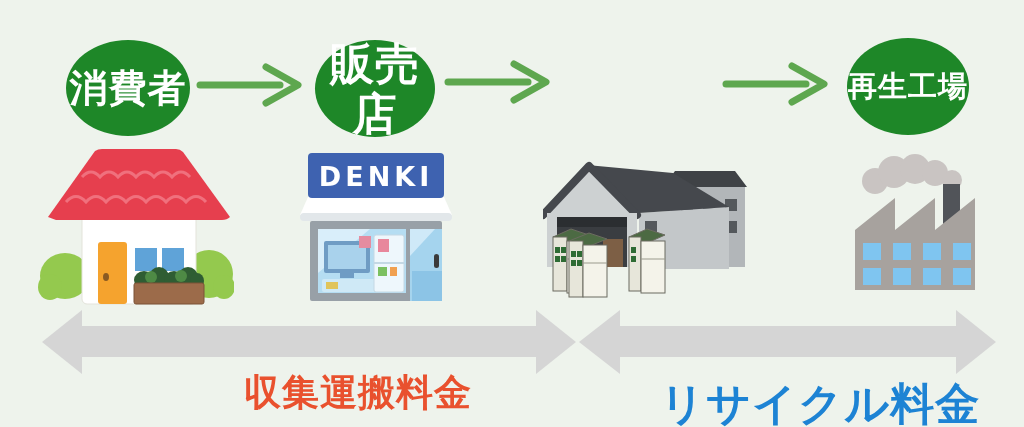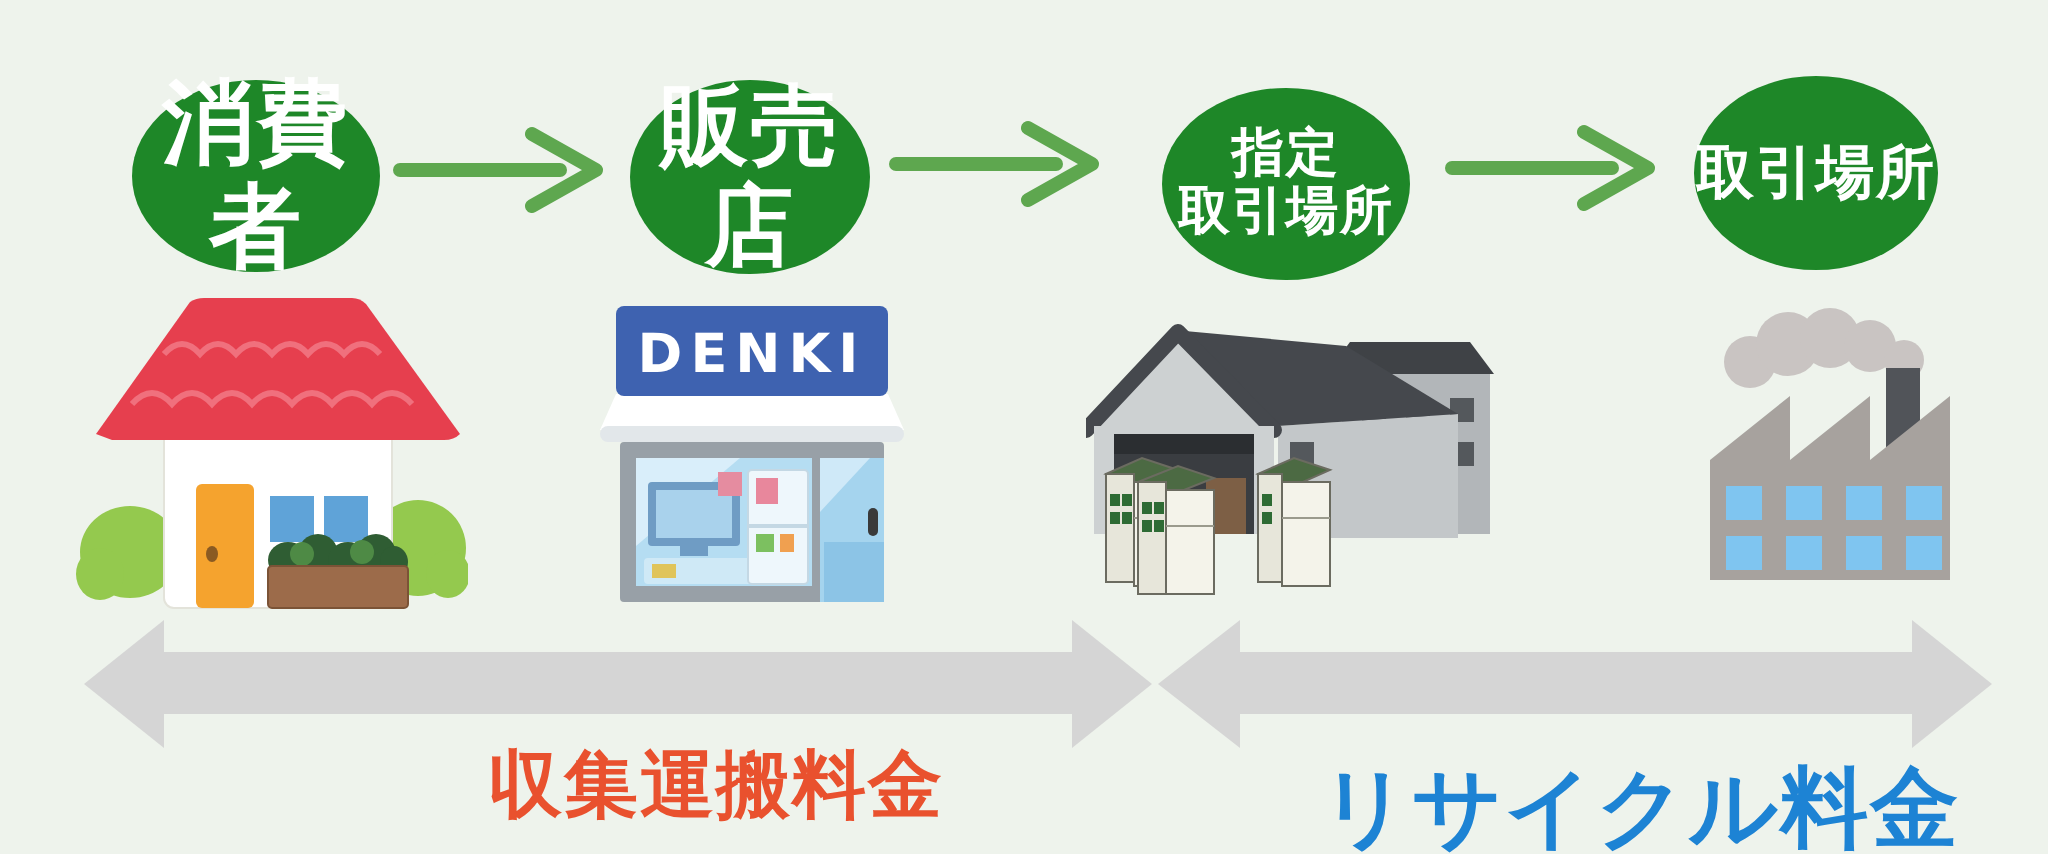--- a/index.html
+++ b/index.html
@@ -7,21 +7,21 @@
     position:relative; width:1024px; height:427px;
     background:#eef3ec; overflow:hidden;
     font-family:"DejaVu Sans","Liberation Sans",sans-serif;
   }
   .node {
     position:absolute; background:#1e8728; border-radius:50%;
     color:#ffffff; font-weight:bold; text-align:center;
     display:flex; flex-direction:column; align-items:center; justify-content:center;
     line-height:1.12; letter-spacing:1px;
   }
-  .node1 { left:66px;  top:40px; width:124px; height:96px; font-size:46px; }
+  .node1 { left:66px;  top:40px; width:124px; height:96px; font-size:38px; }
   .node2 { left:315px; top:40px; width:120px; height:97px; font-size:44px; }
   .node3 { left:581px; top:44px; width:124px; height:96px; font-size:26px; }
   .node4 { left:847px; top:38px; width:122px; height:97px; font-size:29px; }
   .garrow { position:absolute; width:112px; height:44px; }
   .garrow-1 { left:196px; top:63px; }
   .garrow-2 { left:444px; top:60px; }
   .garrow-3 { left:722px; top:62px; }
   .illus { position:absolute; }
   .house     { left:38px;  top:146px; width:196px; height:166px; }
   .store     { left:298px; top:151px; width:156px; height:152px; }
@@ -39,26 +39,22 @@
 <body>
 
 <div class="stage">
 
   <div class="node node1">
     <span>消費者</span>
   </div>
   <div class="node node2">
     <span>販売店</span>
   </div>
-  <div class="node node3">
-    <span>指定</span>
-    <span>取引場所</span>
-  </div>
   <div class="node node4">
-    <span>取引場所</span>
+    <span>再生工場</span>
   </div>
 
   <svg class="garrow garrow-1" viewBox="0 0 112 44">
     <line x1="4" y1="22" x2="84" y2="22" stroke-width="7" stroke-linecap="round" stroke="#5ea74f"></line>
     <polyline points="70,4 102,22 70,40" fill="none" stroke-width="7" stroke-linecap="round" stroke-linejoin="round" stroke="#5ea74f"></polyline>
   </svg>
   <svg class="garrow garrow-2" viewBox="0 0 112 44">
     <line x1="4" y1="22" x2="84" y2="22" stroke-width="7" stroke-linecap="round" stroke="#5ea74f"></line>
     <polyline points="70,4 102,22 70,40" fill="none" stroke-width="7" stroke-linecap="round" stroke-linejoin="round" stroke="#5ea74f"></polyline>
   </svg>

